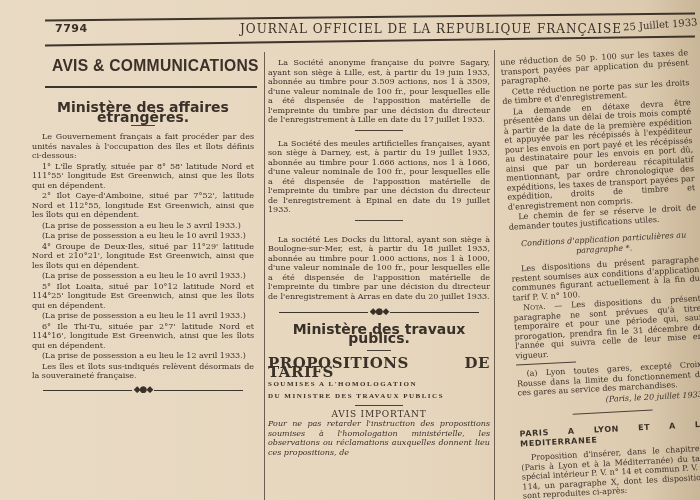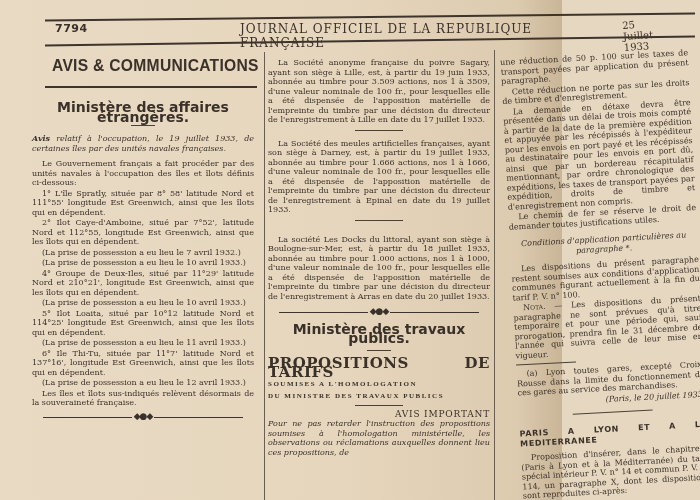--- a/index.html
+++ b/index.html
@@ -4,41 +4,41 @@
 <style>
   html, body { margin:0; padding:0; }
   body {
     width:700px; height:500px; overflow:hidden;
     background:#e6d7c0;
     font-family:"DejaVu Serif", serif;
     color:#3a3129;
     position:relative;
   }
   .page {
-    position:absolute; left:0; top:0; width:562px; height:500px;
+    position:absolute; left:0; top:0; width:700px; height:500px;
     background: linear-gradient(90deg, #e9dac4 0%, #e6d6bd 60%, #ddcbb0 92%, #c9b597 100%);
   }
   .rule { position:absolute; height:2px; background:#3d342b; }
   .header-num { position:absolute; left:55px; top:22px; font-family:"DejaVu Sans", sans-serif; font-weight:bold; font-size:11px; letter-spacing:0.5px; }
   .header-title { position:absolute; left:240px; top:22px; font-size:12px; letter-spacing:1px; }
   .header-date { position:absolute; left:623px; top:19px; font-size:10px; transform:rotate(-4deg); }
   .vline { position:absolute; width:1px; background:#6a5e50; }
   .col { position:absolute; font-size:8px; line-height:9.5px; text-align:justify; }
   .col p { margin:0 0 1px 0; text-indent:10px; }
   .big-title { position:absolute; left:52px; top:56px; font-family:"Liberation Sans", sans-serif; font-weight:bold; font-size:17px; letter-spacing:0.3px; transform:scaleX(0.92); transform-origin:left; }
   .ministry { font-family:"DejaVu Sans", sans-serif; font-weight:bold; font-size:14px; text-align:center; }
   .short-rule { height:1px; background:#4a4037; margin:3px auto; }
   .italic { font-style:italic; }
   .bold { font-weight:bold; }
   .ornament { text-align:center; font-size:9px; letter-spacing:-1px; position:relative; }
   .ornament:before, .ornament:after { content:""; position:absolute; top:5px; height:1px; background:#3d342b; width:40%; }
   .ornament:before { left:5%; } .ornament:after { right:5%; }
   .prop-title { font-family:"DejaVu Serif", serif; font-weight:bold; font-size:15px; letter-spacing:0.5px; }
   .prop-sub { font-family:Liberation Serif, serif; font-weight:bold; font-size:7px; text-align:left; letter-spacing:1.5px; line-height:12px; }
-  .avis-imp { text-align:right; font-size:9px; letter-spacing:0.8px; margin-top:4px; }
+  .avis-imp { text-align:center; font-size:9px; letter-spacing:0.8px; margin-top:4px; }
   .paris-title { font-family:"DejaVu Sans", sans-serif; font-weight:bold; font-size:8px; letter-spacing:0.6px; }
   .right-col { transform:rotate(-3deg); transform-origin:left top; }
 </style>
 </head>
 <body>
 
 <div class="page">
 
   <div class="rule" style="left:45px; top:16px; width:650px; transform:rotate(-0.6deg);"></div>
   <div class="header-num">7794</div>
@@ -46,34 +46,30 @@
   <div class="header-date">25 Juillet 1933</div>
   <div class="rule" style="left:45px; top:40px; width:650px; transform:rotate(-0.8deg);"></div>
 
   <div class="big-title">AVIS &amp; COMMUNICATIONS</div>
   <div class="rule" style="left:45px; top:86px; width:212px;"></div>
   <div class="vline" style="left:264px; top:52px; height:448px;"></div>
 
   <div class="col" style="left:32px; top:103px; width:222px;">
     <div class="ministry">Ministère des affaires étrangères.</div>
     <div class="short-rule" style="width:24px;"></div>
-    <div style="margin-top:8px;">
-      <span class="bold italic">Avis</span>
-      <span class="italic">relatif à l'occupation, le 19 juillet 1933, de certaines îles par des unités navales françaises.</span>
-    </div>
     <p style="margin-top:6px;">Le Gouvernement français a fait procéder par des unités navales à l'occupation des îles et îlots définis ci-dessous:</p>
     <p>1° L'île Spratly, située par 8° 58' latitude Nord et 111°55' longitude Est Greenwich, ainsi que les îlots qui en dépendent.</p>
     <p>2° Ilot Caye-d'Amboine, situé par 7°52', latitude Nord et 112°55, longitude Est Greenwich, ainsi que les îlots qui en dépendent.</p>
-    <p>(La prise de possession a eu lieu le 7 avril 1932.)</p>
+    <p>(La prise de possession a eu lieu le 3 avril 1933.)</p>
     <p>(La prise de possession a eu lieu le 10 avril 1933.)</p>
     <p>4° Groupe de Deux-Iles, situé par 11°29' latitude Nord et 210°21', longitude Est Greenwich, ainsi que les îlots qui en dépendent.</p>
     <p>(La prise de possession a eu lieu le 10 avril 1933.)</p>
     <p>5° Ilot Loaita, situé par 10°12 latitude Nord et 114°25' longitude Est Greenwich, ainsi que les îlots qui en dépendent.</p>
     <p>(La prise de possession a eu lieu le 11 avril 1933.)</p>
-    <p>6° Ile Thi-Tu, située par 11°7' latitude Nord et 137°16', longitude Est Greenwich, ainsi que les îlots qui en dépendent.</p>
+    <p>6° Ile Thi-Tu, située par 2°7' latitude Nord et 114°16', longitude Est Greenwich, ainsi que les îlots qui en dépendent.</p>
     <p>(La prise de possession a eu lieu le 12 avril 1933.)</p>
     <p>Les îles et îlots sus-indiqués relèvent désormais de la souveraineté française.</p>
     <div class="ornament" style="margin-top:4px;">◆●◆</div>
   </div>
 
   <div class="col" style="left:268px; top:58px; width:222px;">
     <p>La Société anonyme française du poivre Sagary, ayant son siège à Lille, est, à partir du 19 juin 1933, abonnée au timbre pour 3.509 actions, nos 1 à 3509, d'une valeur nominale de 100 fr., pour lesquelles elle a été dispensée de l'apposition matérielle de l'empreinte du timbre par une décision du directeur de l'enregistrement à Lille en date du 17 juillet 1933.</p>
     <div class="short-rule" style="width:48px; margin:5px auto 8px;"></div>
     <p>La Société des meules artificielles françaises, ayant son siège à Darney, est, à partir du 19 juillet 1933, abonnée au timbre pour 1.666 actions, nos 1 à 1666, d'une valeur nominale de 100 fr., pour lesquelles elle a été dispensée de l'apposition matérielle de l'empreinte du timbre par une décision du directeur de l'enregistrement à Epinal en date du 19 juillet 1933.</p>
     <div class="short-rule" style="width:48px; margin:5px auto 14px;"></div>

